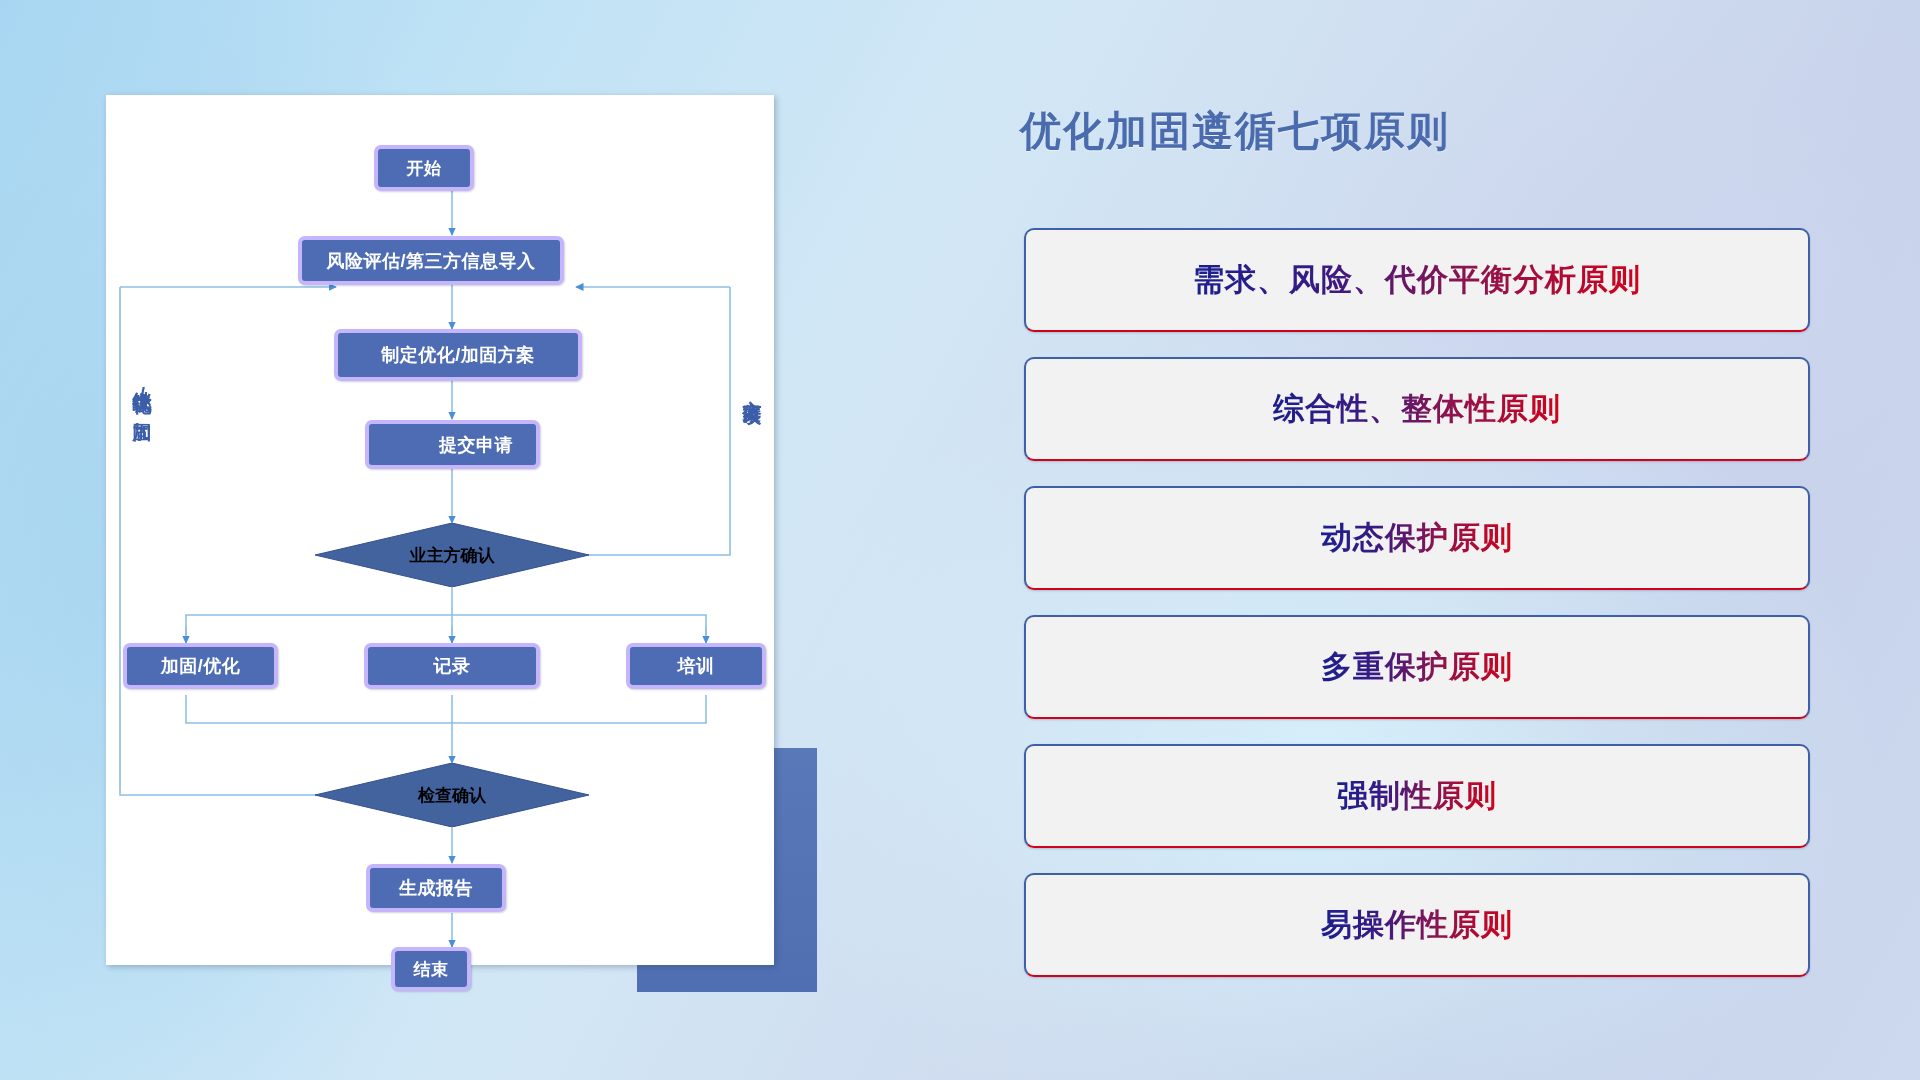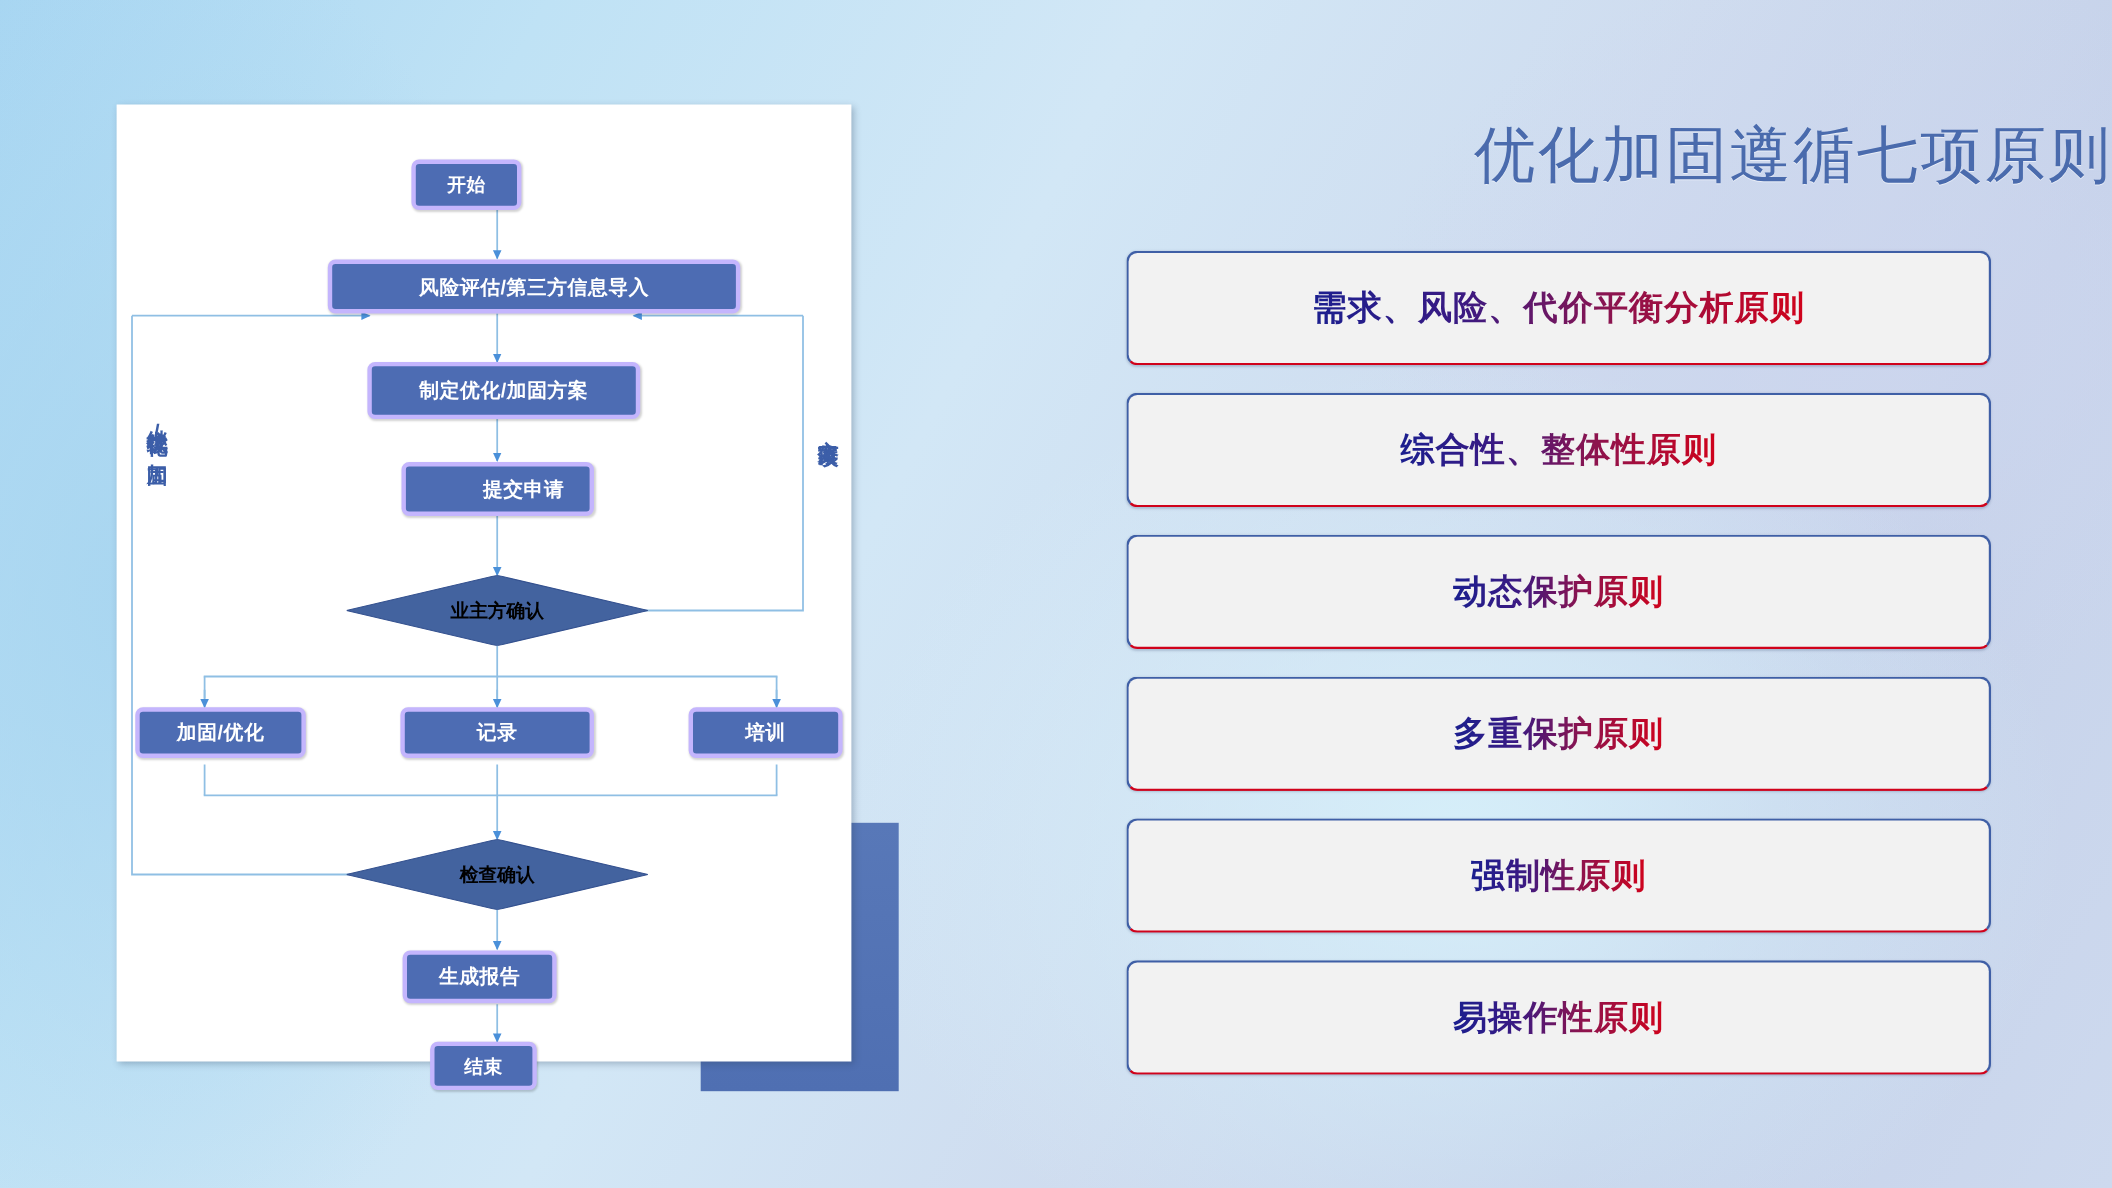--- a/index.html
+++ b/index.html
@@ -44,22 +44,22 @@
     color:#000000;font-weight:bold;font-size:17px;
   }
   .vlabel{
     position:absolute;color:#3c5ea8;font-weight:bold;font-size:19px;
     writing-mode:vertical-rl;text-orientation:upright;
     letter-spacing:2px;line-height:1.05;
   }
   
   #right-panel{position:absolute;left:1020px;top:0;width:900px;height:1080px;}
   #panel-title{
-    position:absolute;left:0;top:104px;width:900px;text-align:right;
-    font-size:56px;font-weight:normal;color:#4a6bad;letter-spacing:2px;
+    position:absolute;left:0;top:104px;width:900px;text-align:left;
+    font-size:41px;font-weight:bold;color:#4a6bad;letter-spacing:2px;
     text-shadow:0 1px 0 rgba(255,255,255,0.55);
   }
   #principle-list{position:absolute;left:4px;top:228px;width:786px;}
   .principle{
     position:relative;box-sizing:border-box;
     height:104px;margin-bottom:25px;
     background:#f2f2f2;border-radius:10px;
     border:2px solid #3f5fa6;border-bottom-color:#d0021b;
     box-shadow:0 1px 2px rgba(60,80,120,0.25);
     display:flex;align-items:center;justify-content:center;
@@ -124,21 +124,21 @@
 
         <path d="M434,460 L624,460 L624,192"></path>
         <path d="M624,192 L470,192" marker-end="url(#ahl)"></path>
       </g>
     </svg>
 
     <div class="node" style="left:268px;top:50px;width:100px;height:46px;font-size:17px;">
       <span>开始</span>
     </div>
 
-    <div class="node" style="left:192px;top:141px;width:375px;height:49px;font-size:18px;">
+    <div class="node" style="left:192px;top:141px;width:266px;height:49px;font-size:18px;">
       <span>风险评估/第三方信息导入</span>
     </div>
 
     <div class="node" style="left:228px;top:234px;width:248px;height:52px;font-size:18px;">
       <span>制定优化/加固方案</span>
     </div>
 
     <div class="node" style="left:259px;top:325px;width:175px;height:49px;font-size:18px;padding-left:47px;">
       <span>提交申请</span>
     </div>
@@ -166,21 +166,21 @@
       <svg width="274" height="64" viewBox="0 0 274 64">
         <polygon points="137,0 274,32 137,64 0,32" fill="#43639f" stroke="#34518f" stroke-width="1"></polygon>
       </svg>
       <div class="dlabel">检查确认</div>
     </div>
 
     <div class="node" style="left:260px;top:769px;width:140px;height:48px;font-size:18px;">
       <span>生成报告</span>
     </div>
 
-    <div class="node" style="left:285px;top:852px;width:97px;height:44px;font-size:17px;">
+    <div class="node" style="left:285px;top:852px;width:80px;height:44px;font-size:17px;">
       <span>结束</span>
     </div>
 
     <div class="vlabel" style="left:26px;top:280px;">继续优化/加固</div>
     <div class="vlabel" style="left:636px;top:290px;">方案修改</div>
 
   </div>
 
   <div id="right-panel">
 

